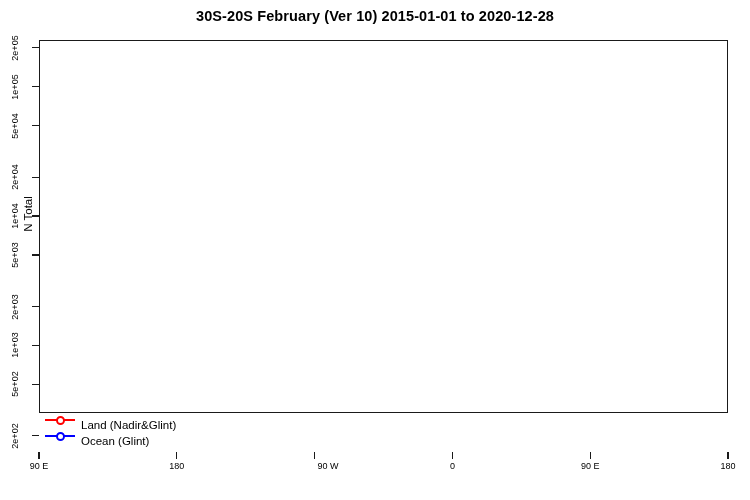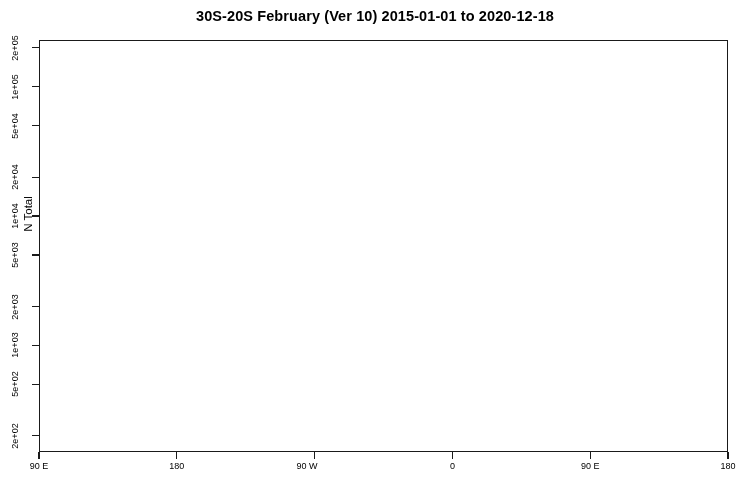--- a/index.html
+++ b/index.html
@@ -51,21 +51,21 @@
   .legmark{position:absolute;left:11px;top:50%;width:9px;height:9px;
            margin-top:-4.5px;border-radius:50%;border:2.1px solid;
            box-sizing:border-box;background:#fff;}
   .legtxt{position:absolute;left:36px;top:-1px;}
 </style>
 </head>
 <body>
 
 <div id="root">
 
-  <div class="title">30S-20S February (Ver 10)   2015-01-01 to 2020-12-18</div>
+  <div class="title">30S-20S February (Ver 10)   2015-01-01 to 2020-12-28</div>
 
   <div class="ylab">N Total</div>
 
   <div id="yaxis">
       <div class="ytick" style="top: 435.192px;"></div>
       <div style="position: absolute; left: 4px; top: 419.842px; width: 22px; height: 32px;">
         <div style="position: absolute; left: -14px; top: 11px; width: 50px; text-align: center; font-size: 9px; color: rgb(0, 0, 0); transform: rotate(-90deg); white-space: nowrap;">2e+02</div>
       </div>
       <div class="ytick" style="top: 383.726px;"></div>
       <div style="position: absolute; left: 4px; top: 368.376px; width: 22px; height: 32px;">
@@ -103,21 +103,21 @@
       <div style="position: absolute; left: 4px; top: 31.8501px; width: 22px; height: 32px;">
         <div style="position: absolute; left: -14px; top: 11px; width: 50px; text-align: center; font-size: 9px; color: rgb(0, 0, 0); transform: rotate(-90deg); white-space: nowrap;">2e+05</div>
       </div>
     </div>
   <div id="xaxis">
       <div class="xtick" style="left: 38.35px;"></div>
       <div class="xtlabel" style="left: 39px;">90 E</div>
       <div class="xtick" style="left: 176.15px;"></div>
       <div class="xtlabel" style="left: 176.8px;">180</div>
       <div class="xtick" style="left: 313.95px;"></div>
-      <div class="xtlabel" style="left: 307px;">90 W</div>
+      <div class="xtlabel" style="left: 328px;">90 W</div>
       <div class="xtick" style="left: 451.75px;"></div>
       <div class="xtlabel" style="left: 452.4px;">0</div>
       <div class="xtick" style="left: 589.55px;"></div>
       <div class="xtlabel" style="left: 590.2px;">90 E</div>
       <div class="xtick" style="left: 727.35px;"></div>
       <div class="xtlabel" style="left: 728px;">180</div>
     </div>
 
   <div class="plotarea">
     <div id="strip">
@@ -192,14 +192,28 @@
         <div class="pt land" style="left: 653.784px; top: 27.8836px; border-color: rgb(255, 0, 0);"></div>
         <div class="pt land" style="left: 662.971px; top: 20.3835px; border-color: rgb(255, 0, 0);"></div>
         <div class="pt land" style="left: 672.158px; top: 38.9324px; border-color: rgb(255, 0, 0);"></div>
         <div class="pt land" style="left: 676.751px; top: 222.225px; border-color: rgb(255, 0, 0);"></div>
         <div class="pt land" style="left: 681.344px; top: 400.221px; border-color: rgb(255, 0, 0);"></div>
       </div>
   </div>
 
   <div class="frame"></div>
 
+  <div class="legendbox">
+    <div id="legitems">
+        <div class="legrow" style="top: 7px;">
+          <div class="legline" style="background: rgb(255, 0, 0);"></div>
+          <div class="legmark" style="border-color: rgb(255, 0, 0);"></div>
+          <div class="legtxt">Land (Nadir&amp;Glint)</div>
+        </div>
+        <div class="legrow" style="top: 23px;">
+          <div class="legline" style="background: rgb(0, 0, 255);"></div>
+          <div class="legmark" style="border-color: rgb(0, 0, 255);"></div>
+          <div class="legtxt">Ocean (Glint)</div>
+        </div>
+      </div>
+  </div>
 
 </div>
 
 </body></html>

